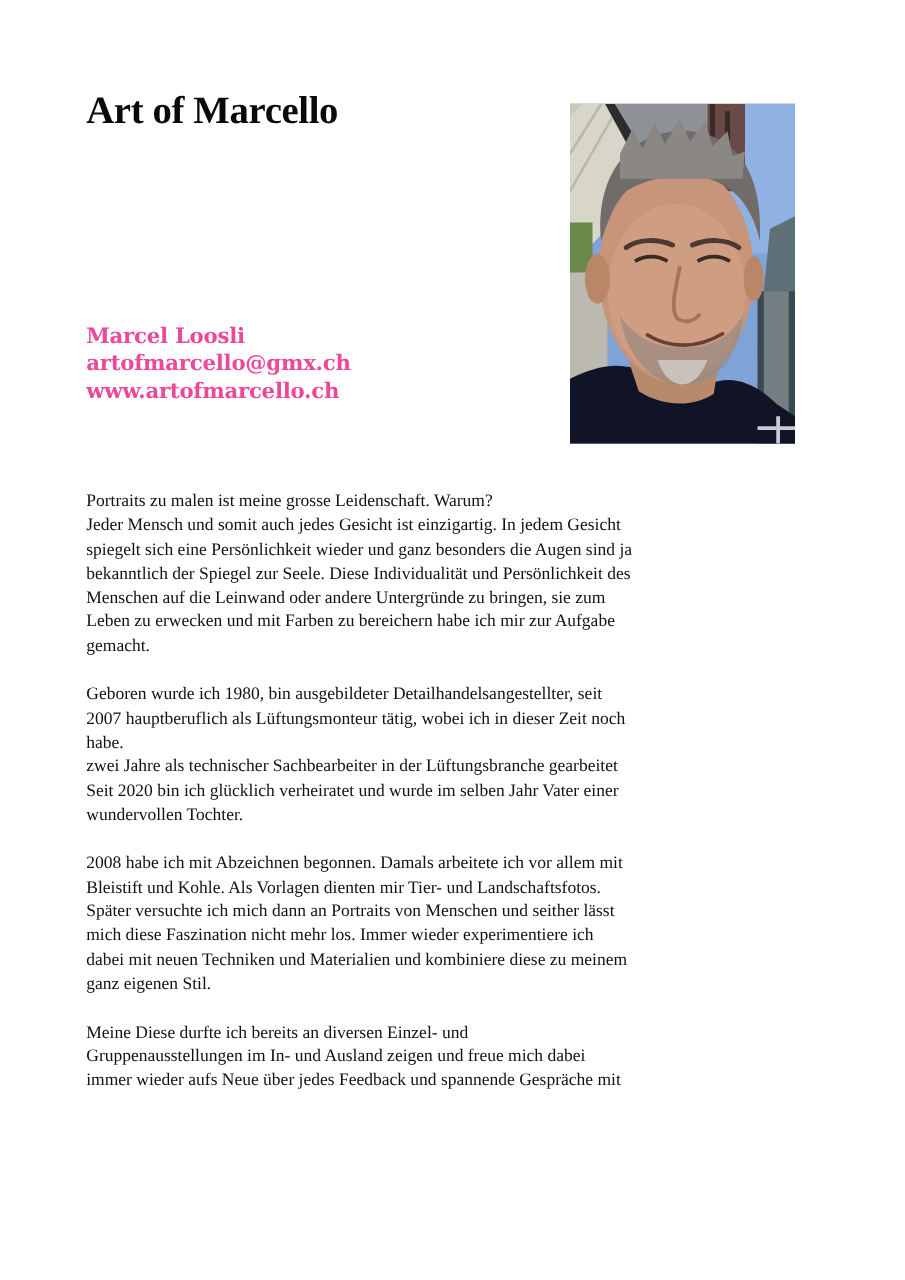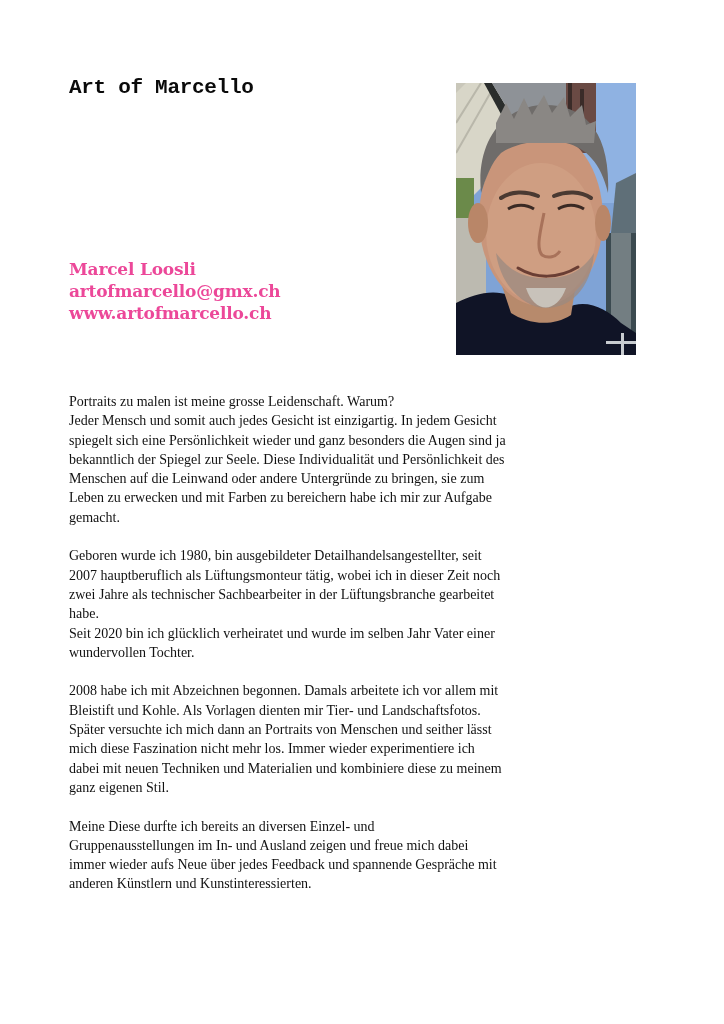--- a/index.html
+++ b/index.html
@@ -13,23 +13,23 @@
       position: relative;
       overflow: hidden;
       color: #111111;
       font-family: "DejaVu Serif", "Liberation Serif", serif;
     }
     .page-title {
       position: absolute;
       left: 69px;
       top: 68px;
       margin: 0;
-      font-family: Liberation Mono, monospace;
+      font-family: Liberation Serif, serif;
       font-weight: bold;
-      font-size: 21px;
+      font-size: 31px;
       letter-spacing: -0.3px;
       line-height: 40px;
       color: #0a0a0a;
       white-space: nowrap;
     }
     .contact-block {
       position: absolute;
       left: 69px;
       top: 258px;
       font-family: "DejaVu Serif", "Liberation Serif", serif;
@@ -143,32 +143,31 @@
     <span class="line">Jeder Mensch und somit auch jedes Gesicht ist einzigartig. In jedem Gesicht</span>
     <span class="line">spiegelt sich eine Persönlichkeit wieder und ganz besonders die Augen sind ja</span>
     <span class="line">bekanntlich der Spiegel zur Seele. Diese Individualität und Persönlichkeit des</span>
     <span class="line">Menschen auf die Leinwand oder andere Untergründe zu bringen, sie zum</span>
     <span class="line">Leben zu erwecken und mit Farben zu bereichern habe ich mir zur Aufgabe</span>
     <span class="line">gemacht.</span>
   </p>
   <p>
     <span class="line">Geboren wurde ich 1980, bin ausgebildeter Detailhandelsangestellter, seit</span>
     <span class="line">2007 hauptberuflich als Lüftungsmonteur tätig, wobei ich in dieser Zeit noch</span>
+    <span class="line">habe.</span>
     <span class="line">zwei Jahre als technischer Sachbearbeiter in der Lüftungsbranche gearbeitet</span>
-    <span class="line">habe.</span>
     <span class="line">Seit 2020 bin ich glücklich verheiratet und wurde im selben Jahr Vater einer</span>
     <span class="line">wundervollen Tochter.</span>
   </p>
   <p>
     <span class="line">2008 habe ich mit Abzeichnen begonnen. Damals arbeitete ich vor allem mit</span>
     <span class="line">Bleistift und Kohle. Als Vorlagen dienten mir Tier- und Landschaftsfotos.</span>
     <span class="line">Später versuchte ich mich dann an Portraits von Menschen und seither lässt</span>
     <span class="line">mich diese Faszination nicht mehr los. Immer wieder experimentiere ich</span>
     <span class="line">dabei mit neuen Techniken und Materialien und kombiniere diese zu meinem</span>
     <span class="line">ganz eigenen Stil.</span>
   </p>
   <p>
     <span class="line">Meine Diese durfte ich bereits an diversen Einzel- und</span>
     <span class="line">Gruppenausstellungen im In- und Ausland zeigen und freue mich dabei</span>
     <span class="line">immer wieder aufs Neue über jedes Feedback und spannende Gespräche mit</span>
-    <span class="line">anderen Künstlern und Kunstinteressierten.</span>
   </p>
 </div>
 
 </body></html>

